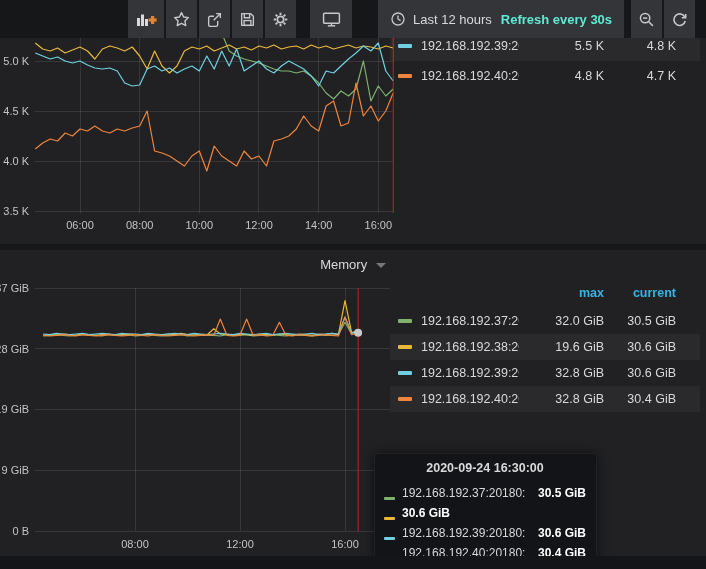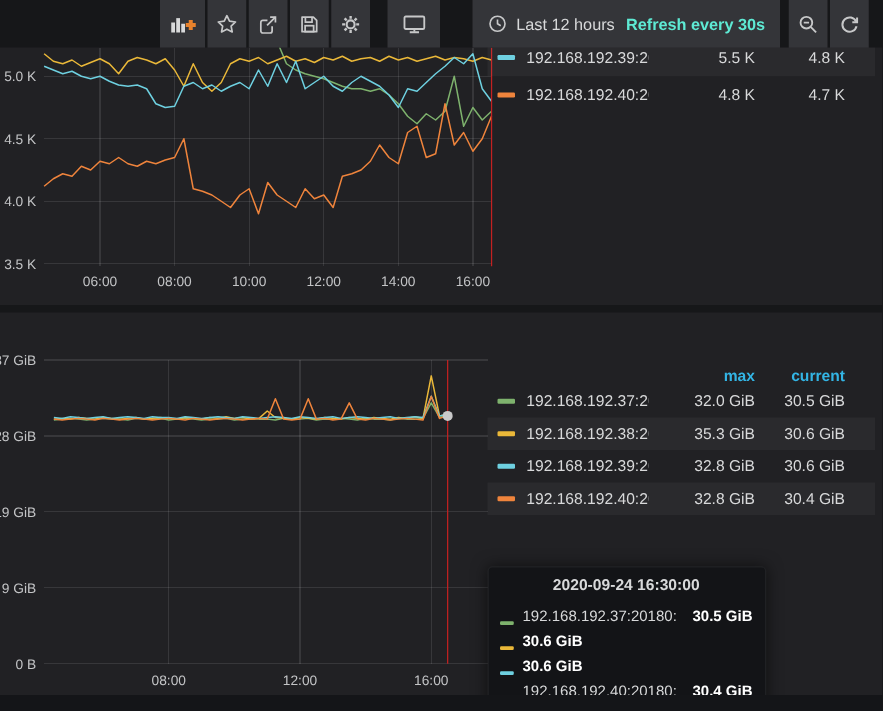--- a/index.html
+++ b/index.html
@@ -27,33 +27,33 @@
     color:#d8d9da; font-size:13px; font-weight:500; cursor:pointer; }
   .caret-down { display:inline-block; width:0; height:0; border-left:5px solid transparent;
     border-right:5px solid transparent; border-top:5px solid #77787b; margin-left:5px; vertical-align:middle; }
 
   svg.chart { position:absolute; left:0; display:block; }
   svg.chart text.tick { fill:#c3c4c6; font-size:11px; font-family:"Liberation Sans","DejaVu Sans",sans-serif; }
   svg.chart line.grid { stroke:rgba(255,255,255,0.10); stroke-width:1; shape-rendering:crispEdges; }
 
   
   .legend { position:absolute; left:390px; width:310px; font-size:12.5px; color:#d8d9da; }
-  .lg-head { display:flex; align-items:flex-end; height:22px; font-weight:700; color:#33b5e5; }
+  .lg-head { display:flex; align-items:flex-start; height:22px; font-weight:700; color:#33b5e5; }
   .lrow { display:flex; align-items:center; }
   .lrow:nth-child(odd) { background:rgba(255,255,255,0.045); }
   .legend-top .lrow { height:30px; }
   .legend-mem .lrow { height:26px; }
   .swatch { width:14px; height:4px; border-radius:1px; margin:0 9px 0 8px; flex:none; }
   .l-name { flex:1; white-space:nowrap; overflow:hidden; }
   .col-max  { width:85px; text-align:right; flex:none; }
   .col-cur  { width:72px; text-align:right; flex:none; }
   .lg-pad   { width:24px; flex:none; }
 
   
-  .tooltip { position:absolute; left:390px; top:203px; width:223px; background:#131417;
+  .tooltip { position:absolute; left:374px; top:203px; width:223px; background:#131417;
     border:1px solid rgba(255,255,255,0.06); border-radius:4px; padding:7px 10px 8px 9px;
     box-shadow:0 0 12px rgba(0,0,0,0.55); }
   .tt-title { text-align:center; color:#d8d9da; font-size:12.5px; font-weight:700; margin-bottom:5px; }
   .tt-row { display:flex; align-items:flex-end; height:20px; font-size:12px; color:#d8d9da; }
   .tt-dash { width:11px; height:3px; border-radius:1px; margin-right:7px; flex:none; }
   .tt-name { flex:1; white-space:nowrap; }
   .tt-val { font-weight:700; color:#ffffff; text-align:right; }
 
   .bottom-strip { position:absolute; left:0; top:556px; width:706px; height:13px; background:#141518; }
 </style>
@@ -177,20 +177,24 @@
         <span class="swatch" style="background: rgb(239, 132, 60);"></span>
         <span class="l-name">192.168.192.40:20180</span>
         <span class="col-max">4.8 K</span>
         <span class="col-cur">4.7 K</span>
         <span class="lg-pad"></span>
       </div>
     </div>
   </div>
 
   <div class="panel panel-mem">
+    <div class="panel-title">
+      <span>Memory</span>
+      <span class="caret-down"></span>
+    </div>
 
     <svg class="chart" id="chart-mem" width="412" height="274" style="top:32px;">
         <line x1="35" x2="390" y1="6.019348875000012" y2="6.019348875000012" class="grid"></line>
         <text x="29" y="10.019348875000013" text-anchor="end" class="tick">37 GiB</text>
         <line x1="35" x2="390" y1="66.74820423000001" y2="66.74820423000001" class="grid"></line>
         <text x="29" y="70.74820423000001" text-anchor="end" class="tick">28 GiB</text>
         <line x1="35" x2="390" y1="127.47705958500002" y2="127.47705958500002" class="grid"></line>
         <text x="29" y="131.477059585" text-anchor="end" class="tick">19 GiB</text>
         <line x1="35" x2="390" y1="188.271144645" y2="188.271144645" class="grid"></line>
         <text x="29" y="192.271144645" text-anchor="end" class="tick">9 GiB</text>
@@ -221,21 +225,21 @@
       <div class="lrow">
         <span class="swatch" style="background: rgb(126, 178, 109);"></span>
         <span class="l-name">192.168.192.37:20180</span>
         <span class="col-max">32.0 GiB</span>
         <span class="col-cur">30.5 GiB</span>
         <span class="lg-pad"></span>
       </div>
       <div class="lrow">
         <span class="swatch" style="background: rgb(234, 184, 57);"></span>
         <span class="l-name">192.168.192.38:20180</span>
-        <span class="col-max">35.3 GiB</span>
+        <span class="col-max">19.6 GiB</span>
         <span class="col-cur">30.6 GiB</span>
         <span class="lg-pad"></span>
       </div>
       <div class="lrow">
         <span class="swatch" style="background: rgb(110, 208, 224);"></span>
         <span class="l-name">192.168.192.39:20180</span>
         <span class="col-max">32.8 GiB</span>
         <span class="col-cur">30.6 GiB</span>
         <span class="lg-pad"></span>
       </div>
@@ -254,20 +258,21 @@
         <span class="tt-dash" style="background: rgb(126, 178, 109);"></span>
         <span class="tt-name">192.168.192.37:20180:</span>
         <span class="tt-val">30.5 GiB</span>
       </div>
       <div class="tt-row">
         <span class="tt-dash" style="background: rgb(234, 184, 57);"></span>
         <span class="tt-val">30.6 GiB</span>
       </div>
       <div class="tt-row">
         <span class="tt-dash" style="background: rgb(110, 208, 224);"></span>
+        <span class="tt-name">192.168.192.39:20180:</span>
         <span class="tt-val">30.6 GiB</span>
       </div>
       <div class="tt-row">
         <span class="tt-dash" style="background: rgb(239, 132, 60);"></span>
         <span class="tt-name">192.168.192.40:20180:</span>
         <span class="tt-val">30.4 GiB</span>
       </div>
     </div>
   </div>
 

